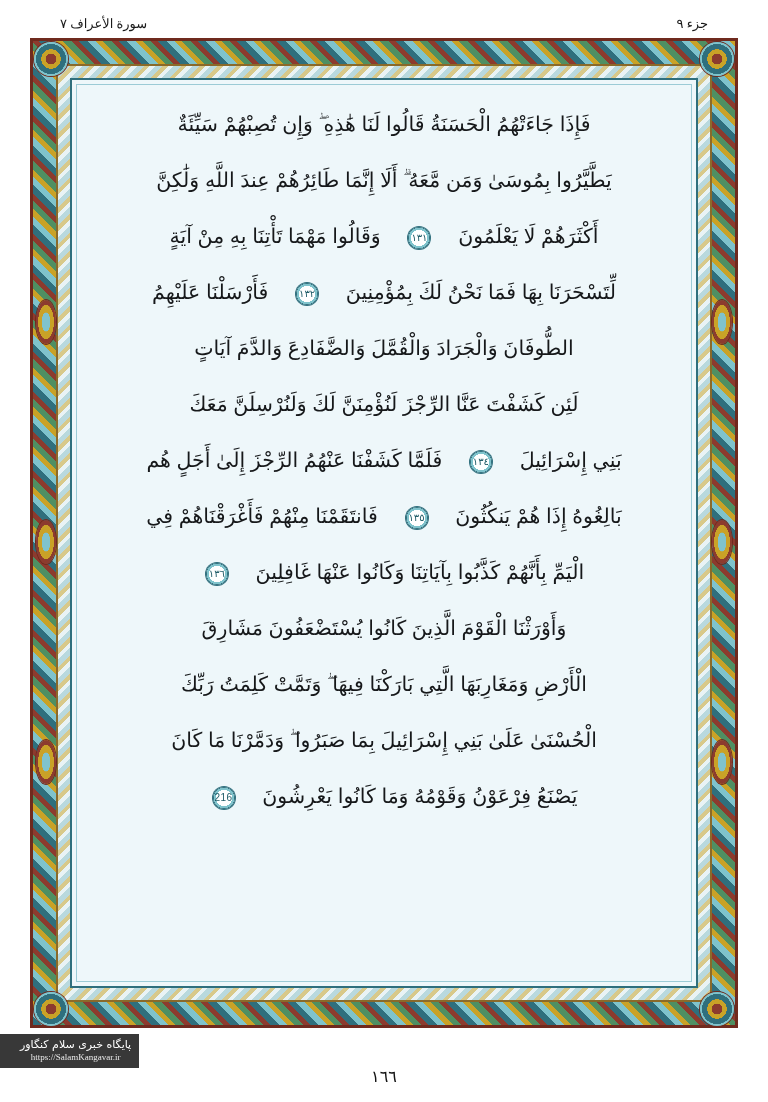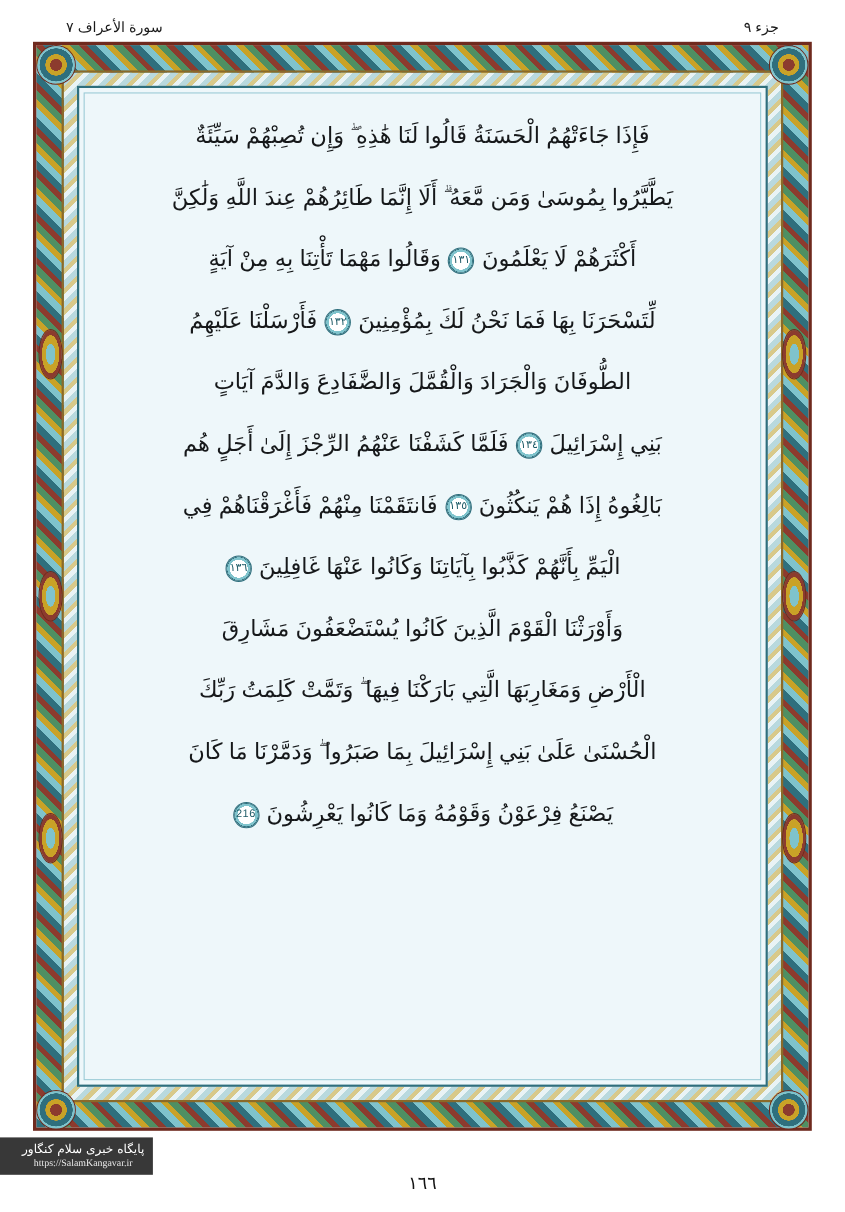--- a/index.html
+++ b/index.html
@@ -28,21 +28,21 @@
     left: 60px;
     right: 60px;
     height: 28px;
     display: flex;
     flex-direction: row-reverse;   
     justify-content: space-between;
     align-items: center;
     direction: rtl;
   }
   .header-item {
-    font-family: Liberation Sans, sans-serif;
+    font-family: Liberation Serif, serif;
     font-size: 13px;
     color: #1a1a1a;
     letter-spacing: 0;
     white-space: nowrap;
   }
 
   
   .frame-outer {
     position: absolute;
     top: 38px;
@@ -154,21 +154,21 @@
   }
   .aya-num {
     display: inline-block;
     width: 22px;
     height: 22px;
     line-height: 22px;
     vertical-align: middle;
     font-size: 10px;
     color: #1d5a66;
     text-align: center;
-    margin: 0 2px;
+    margin: 0 22px;
     background:
       radial-gradient(circle at 50% 50%, #ffffff 0%, #ffffff 52%, #7fc3cc 53%, #7fc3cc 66%, #2f6f7d 67%, #2f6f7d 78%, #cfe9ee 79%, #cfe9ee 100%);
     border-radius: 50%;
     box-shadow: 0 0 0 1px #2f6f7d;
   }
 
   
   .page-number {
     position: absolute;
     left: 0;
@@ -244,20 +244,21 @@
 
     <div class="aya-line">
       <span>لِّتَسْحَرَنَا بِهَا فَمَا نَحْنُ لَكَ بِمُؤْمِنِينَ</span>
       <span class="aya-num">١٣٢</span>
       <span>فَأَرْسَلْنَا عَلَيْهِمُ</span>
     </div>
 
     <div class="aya-line">الطُّوفَانَ وَالْجَرَادَ وَالْقُمَّلَ وَالضَّفَادِعَ وَالدَّمَ آيَاتٍ</div>
 
 
+    <div class="aya-line">لَئِن كَشَفْتَ عَنَّا الرِّجْزَ لَنُؤْمِنَنَّ لَكَ وَلَنُرْسِلَنَّ مَعَكَ</div>
 
     <div class="aya-line">
       <span>بَنِي إِسْرَائِيلَ</span>
       <span class="aya-num">١٣٤</span>
       <span>فَلَمَّا كَشَفْنَا عَنْهُمُ الرِّجْزَ إِلَىٰ أَجَلٍ هُم</span>
     </div>
 
     <div class="aya-line">
       <span>بَالِغُوهُ إِذَا هُمْ يَنكُثُونَ</span>
       <span class="aya-num">١٣٥</span>

